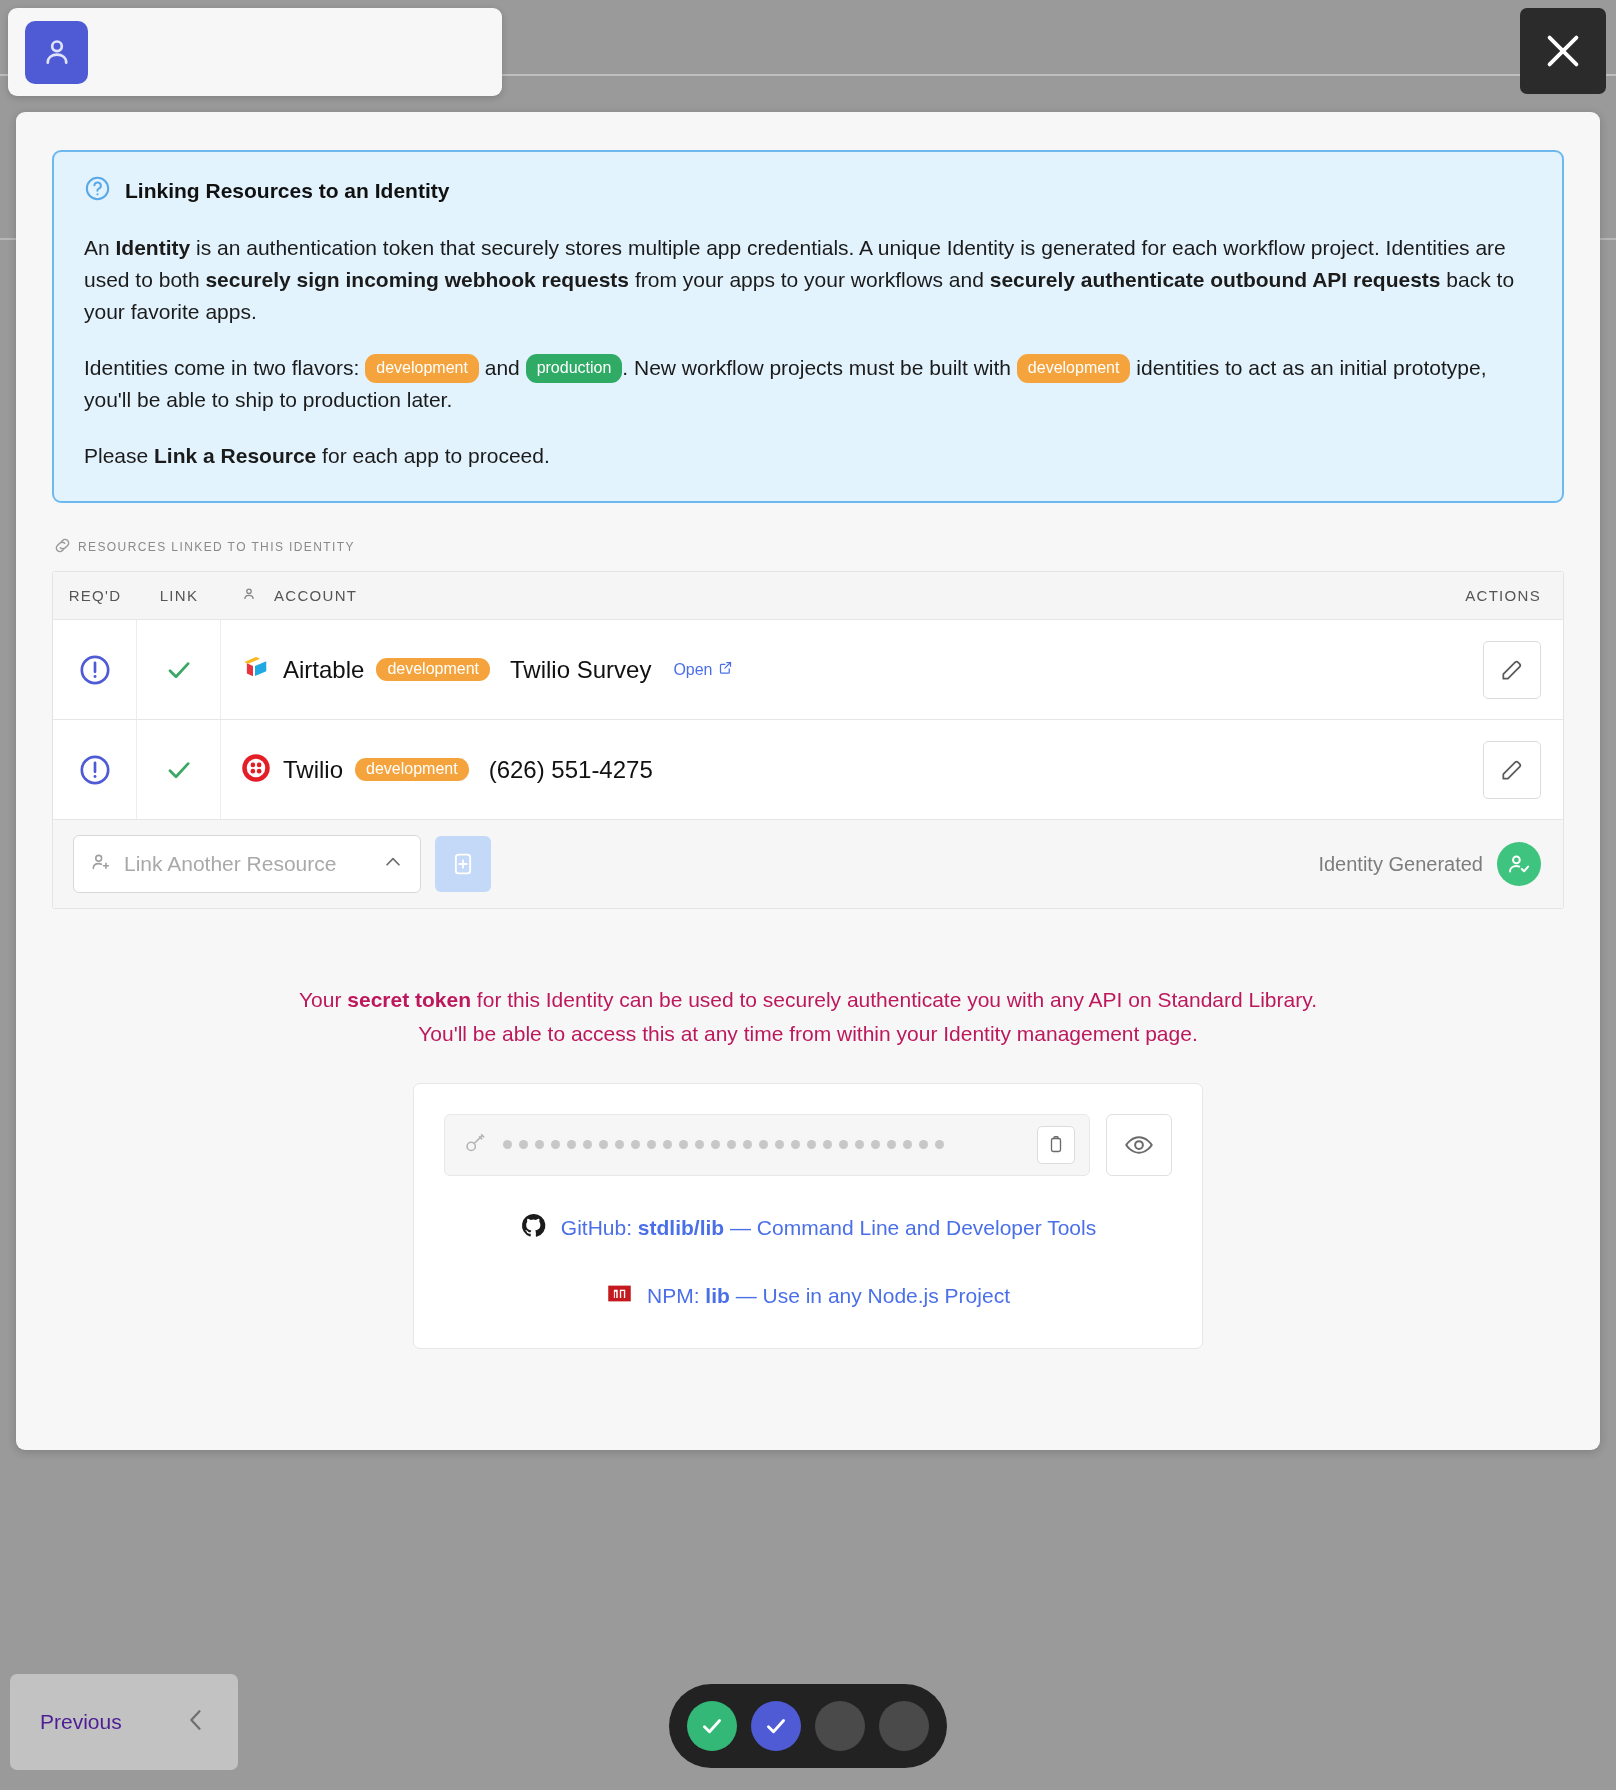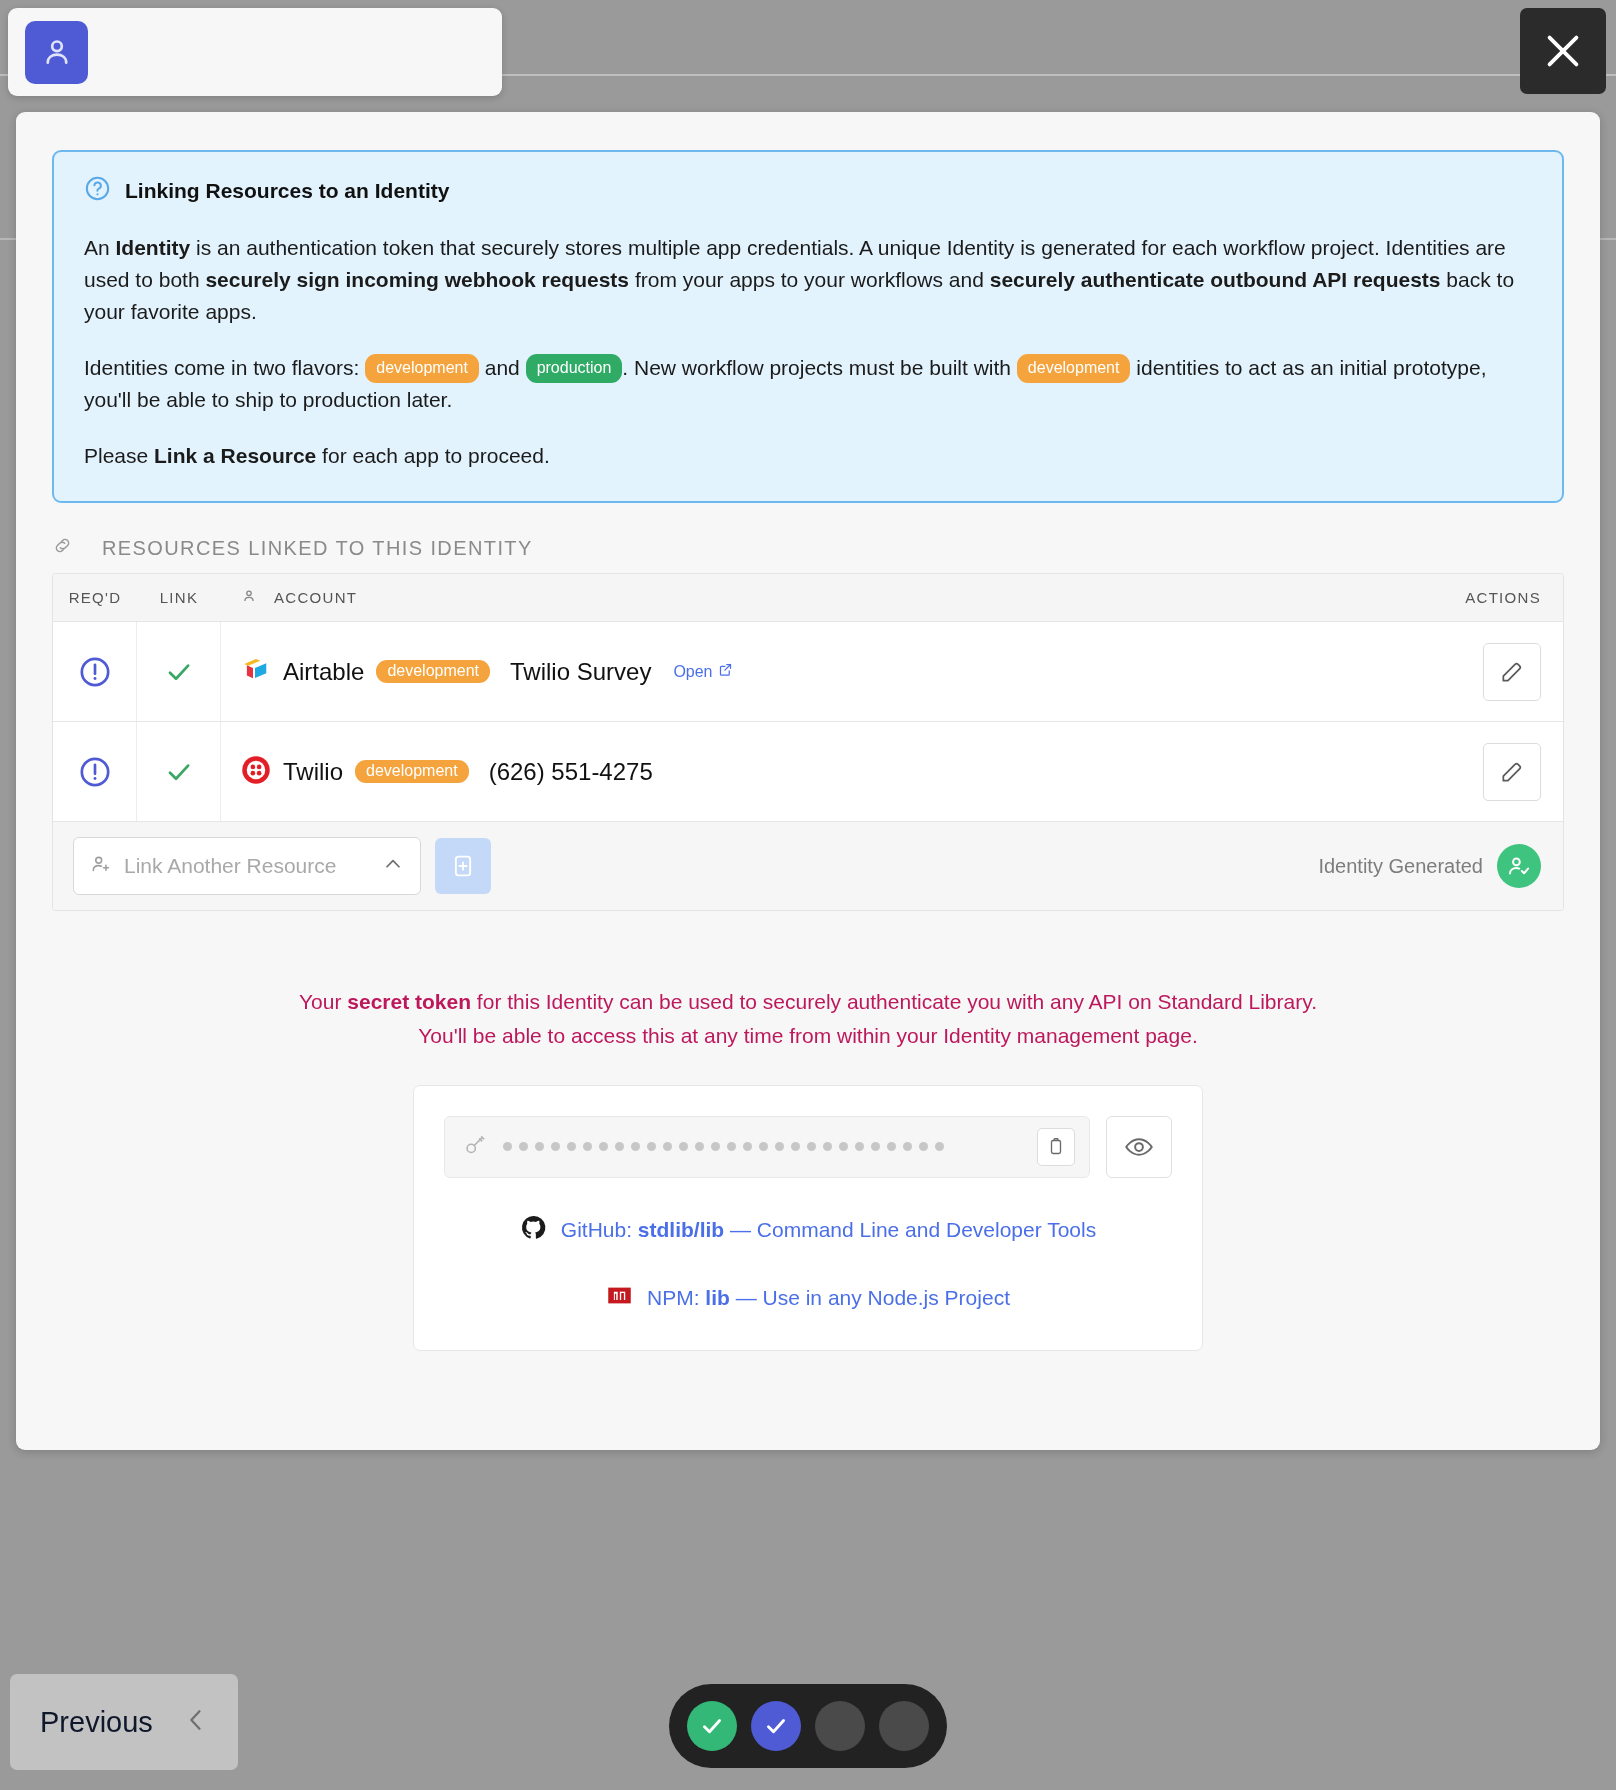--- a/index.html
+++ b/index.html
@@ -110,24 +110,24 @@
     font-size: 16px;
     color: #fff;
     vertical-align: 2px;
     white-space: nowrap;
   }
   .pill.dev { background: #f5a33c; }
   .pill.prod { background: #2fab66; }
 
   
   .section-label {
-    display: flex; align-items: center; gap: 29px;
+    display: flex; align-items: center; gap: 5px;
     margin: 32px 0 12px 36px;
     color: #8a8a8a;
-    font-size: 20px;
+    font-size: 12px;
     letter-spacing: 1.4px;
   }
 
   
   .table {
     margin: 0 36px;
     border: 1px solid #e3e3e3;
     border-radius: 3px;
     background: #fff;
     overflow: hidden;
@@ -281,21 +281,21 @@
     position: absolute;
     left: 10px; bottom: 20px;
     width: 228px; height: 96px;
     background: #c2c2c2;
     border-radius: 7px;
     display: flex; align-items: center; justify-content: space-between;
     padding: 0 28px 0 30px;
     cursor: pointer;
     z-index: 6;
   }
-  .prev-label { font-size: 29px; color: #0f172a; text-align: center; }
+  .prev-label { font-size: 21px; color: #4c1d95; text-align: center; }
 
   .steps {
     position: absolute;
     left: 50%; transform: translateX(-50%);
     bottom: 22px;
     width: 278px; height: 84px;
     background: #222;
     border-radius: 42px;
     display: flex; align-items: center; justify-content: center;
     gap: 14px;

